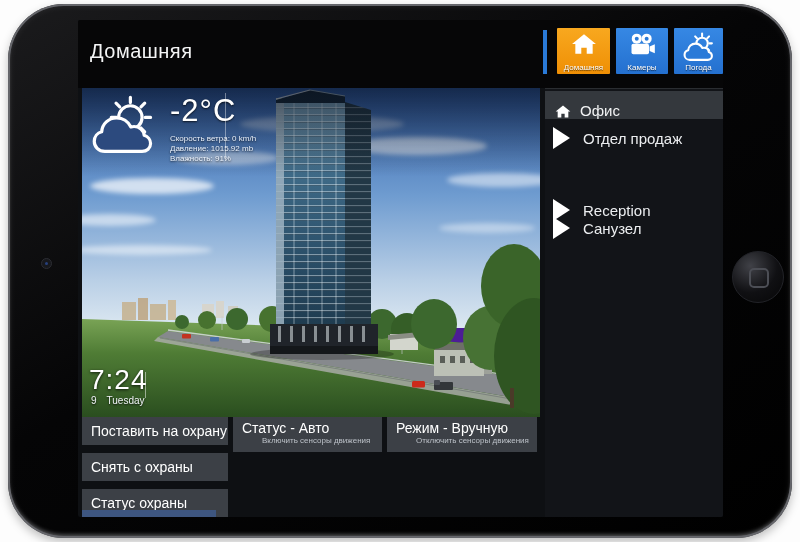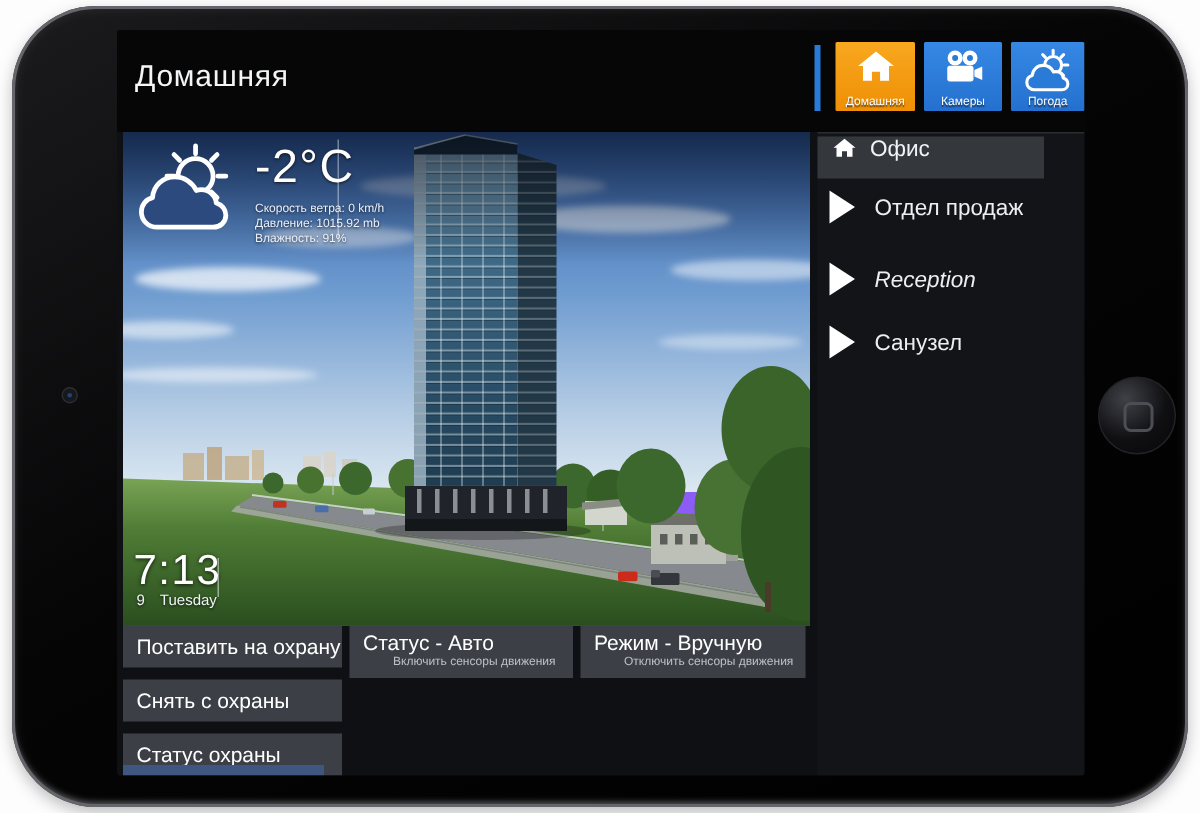--- a/index.html
+++ b/index.html
@@ -36,41 +36,41 @@
   .nav-btn.orange { background:linear-gradient(#f8a81f,#ef8f05); }
   .nav-btn.blue   { background:linear-gradient(#3688e4,#2470cf); }
   .nav-btn .ic { position:absolute; left:0; right:0; top:4px; text-align:center; }
   .nav-btn .lbl { position:absolute; left:0; right:0; bottom:2px; text-align:center;
     font-size:8px; color:#fff; text-shadow:0 1px 1px rgba(0,0,0,.65); white-space:nowrap; overflow:hidden; }
   #nav-home   { left:479px; width:53px; }
   #nav-cams   { left:538px; width:52px; }
   #nav-weather{ left:596px; width:49px; }
 
   
-  .photo { position:absolute; left:4px; top:68px; width:458px; height:329px; overflow:hidden; background:#8b5cf6; }
+  .photo { position:absolute; left:4px; top:68px; width:458px; height:329px; overflow:hidden; background:#4c1d95; }
   .photo svg.scene { position:absolute; left:0; top:0; }
 
   .wx { position:absolute; color:#fff; text-shadow:0 1px 2px rgba(0,0,0,.7); }
   .wx-icon { left:8px; top:6px; }
   .wx-temp { left:88px; top:5px; font-size:31px; letter-spacing:1px; }
   .wx-lines { left:88px; top:46px; font-size:8px; line-height:10px; color:#eaf1fb; }
   .wx-div { position:absolute; left:143px; top:5px; width:1px; height:68px; background:rgba(255,255,255,.4); }
 
   .clock-time { position:absolute; left:7px; top:276px; font-size:28px; color:#fff;
     text-shadow:0 1px 3px rgba(0,0,0,.8); letter-spacing:1px; }
   .clock-date { position:absolute; left:9px; top:307px; font-size:10px; color:#f0f3f6;
     text-shadow:0 1px 2px rgba(0,0,0,.8); }
   .clock-date .wd { margin-left:10px; }
   .clock-div { position:absolute; left:63px; top:284px; width:1px; height:26px; background:rgba(255,255,255,.5); }
 
   
   .sidebar { position:absolute; left:467px; top:68px; width:178px; height:429px;
     background:#121418; border-top:1px solid #2a2d31; }
-  .room-selected { position:absolute; left:0; top:2px; width:151px; height:28px;
-    background:#34383d; display:flex; align-items:flex-start; cursor:default; }
+  .room-selected { position:absolute; left:0; top:2px; width:178px; height:28px;
+    background:#34383d; display:flex; align-items:flex-end; cursor:default; }
   .room-selected .hicon { margin-left:10px; width:16px; height:15px; }
   .room-selected .rlabel { margin-left:9px; font-size:15px; color:#f2f3f4; }
   .room-item { position:absolute; left:0; width:178px; height:30px; display:flex; align-items:center;text-align:right; }
   .room-item .tri { margin-left:8px; width:0; height:0;
     border-left:17px solid #fff; border-top:11px solid transparent; border-bottom:11px solid transparent; }
   .room-item .rlabel { margin-left:13px; font-size:15px; color:#eceef0; }
 
   
   .sec-btn { position:absolute; left:4px; width:146px; height:28px; background:#3c4046;
     color:#fff; font-size:14px; line-height:28px; padding-left:9px; white-space:nowrap; overflow:hidden; }
@@ -283,41 +283,41 @@
           </svg>
         </div>
         <div class="wx wx-temp">-2°C</div>
         <div class="wx wx-lines">
           <div>Скорость ветра: 0 km/h</div>
           <div>Давление: 1015.92 mb</div>
           <div>Влажность: 91%</div>
         </div>
         <div class="wx-div"></div>
 
-        <div class="clock-time">7:13</div>
+        <div class="clock-time">7:24</div>
         <div class="clock-div"></div>
         <div class="clock-date">
           <span>9</span><span class="wd">Tuesday</span>
         </div>
       </div>
 
       <div class="sidebar">
         <div class="room-selected">
           <span class="hicon">
             <svg width="16" height="15" viewBox="0 0 24 22">
                 <path d="M12,2 L23,11 H20 V20 H14.5 V14.5 H9.5 V20 H4 V11 H1 Z" fill="#fff"></path>
               </svg>
           </span>
           <span class="rlabel">Офис</span>
         </div>
         <div class="room-item" style="top:34px;">
           <span class="tri"></span>
           <span class="rlabel">Отдел продаж</span>
         </div>
-        <div class="room-item" style="top:82px;font-style:italic;">
+        <div class="room-item" style="top:106px;">
           <span class="tri"></span>
           <span class="rlabel">Reception</span>
         </div>
         <div class="room-item" style="top:124px;">
           <span class="tri"></span>
           <span class="rlabel">Санузел</span>
         </div>
       </div>
 
       <div class="sec-btn" id="sec-arm">Поставить на охрану</div>

